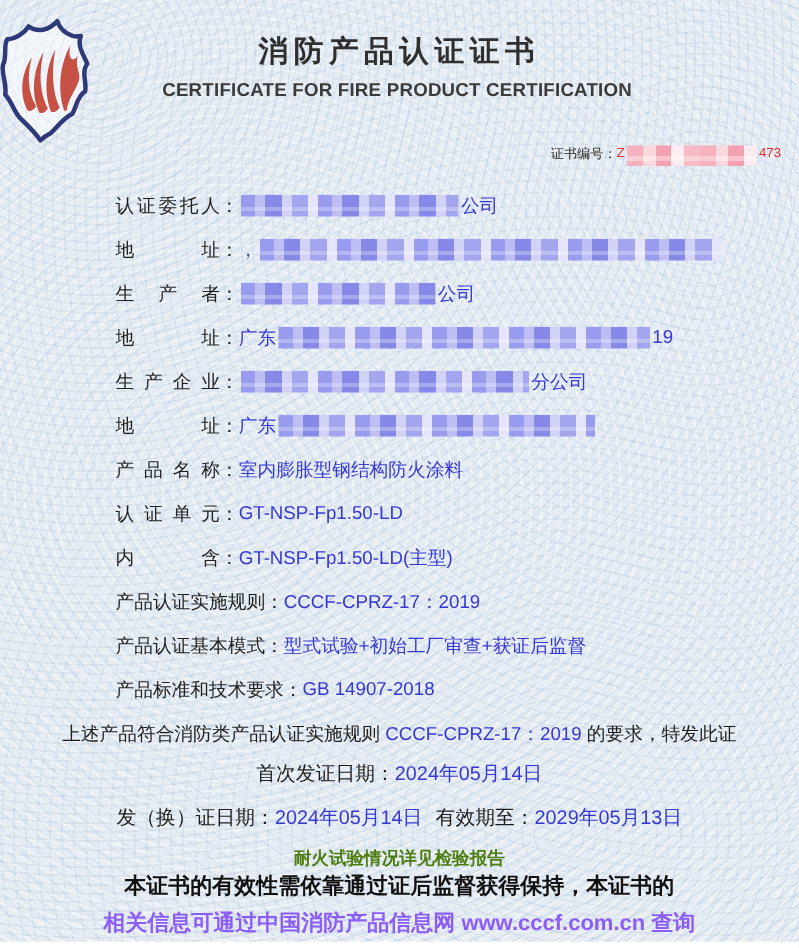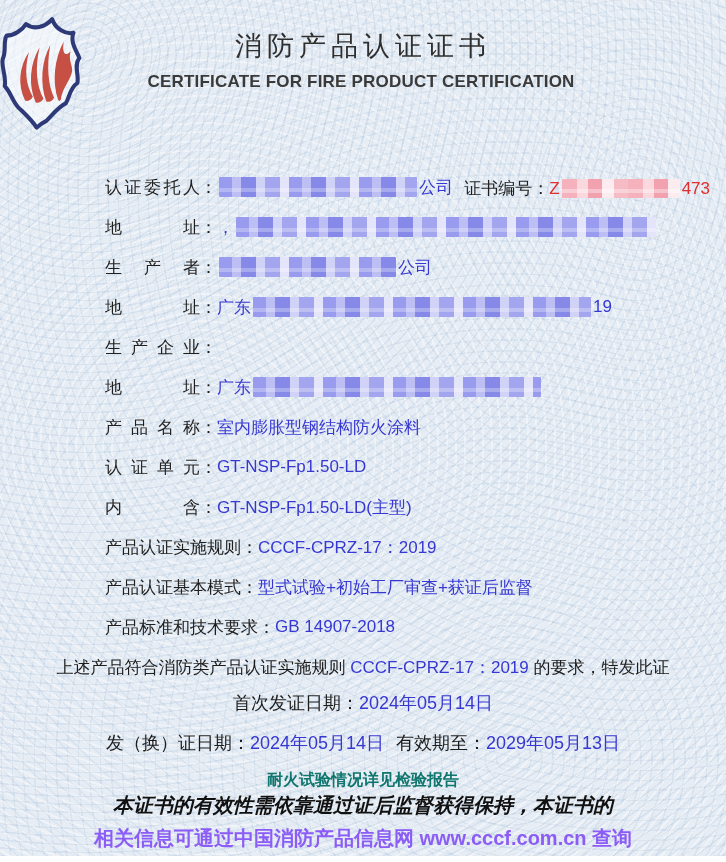--- a/index.html
+++ b/index.html
@@ -16,29 +16,29 @@
       repeating-radial-gradient(circle at 88% 22%, rgba(125,160,200,.11) 0 1.5px, rgba(0,0,0,0) 1.5px 10px),
       repeating-radial-gradient(circle at 28% 52%, rgba(255,255,255,.40) 0 2px,  rgba(0,0,0,0) 2px 9px),
       repeating-radial-gradient(circle at 70% 88%, rgba(125,160,200,.12) 0 1.5px, rgba(0,0,0,0) 1.5px 11px),
       repeating-radial-gradient(circle at 50% 35%, rgba(160,190,220,.10) 0 1px,  rgba(0,0,0,0) 1px 13px),
       #e6edf4;
   }
   .layer{position:absolute;inset:0;z-index:1;}
   .logo{position:absolute;left:-4px;top:10px;width:92px;height:122px;}
   .title{
     position:absolute;left:0;right:0;top:28px;text-align:center;
-    font-size:27px;font-weight:normal;letter-spacing:5px;color:#2f2f2f;
+    font-size:27px;font-weight:bold;letter-spacing:5px;color:#2f2f2f;
   }
   .subtitle{
     position:absolute;left:0;right:4px;top:72px;text-align:center;
     font-size:17px;font-weight:600;letter-spacing:.2px;color:#3a3a3a;
   }
   .certno{
-    position:absolute;top:132px;right:16px;font-size:17px;color:#1f1f1f;
-    display:flex;align-items:center;margin-top:45px;
+    position:absolute;top:132px;right:16px;font-size:12px;color:#1f1f1f;
+    display:flex;
   }
   .red{color:#e12e2e;}
   .blue{color:#3737d2;}
   .fields{position:absolute;left:105px;top:167px;right:8px;}
   .row{height:40px;display:flex;align-items:center;font-size:17px;white-space:nowrap;}
   .lbl{display:inline-flex;justify-content:space-between;width:95px;color:#1f1f1f;flex:none;}
   .lbl.long{width:auto;}
   .colon{color:#1f1f1f;flex:none;}
   .val{display:flex;align-items:center;color:#3737d2;}
   .redact{display:inline-block;height:20px;margin:0 2px;flex:none;border-radius:1px;
@@ -48,22 +48,22 @@
   }
   .redact.pink{height:19px;
     background:
       repeating-linear-gradient(0deg, rgba(255,255,255,0) 0 5px, rgba(255,255,255,.35) 5px 9px, rgba(255,255,255,0) 9px 18px),
       repeating-linear-gradient(90deg,#f5b2bd 0 15px,#fbd8dd 15px 26px,#f2a2af 26px 40px,#fdecef 40px 52px,#f6bcc6 52px 66px);
   }
   .cline{position:absolute;left:0;right:0;text-align:center;white-space:nowrap;color:#1c1c1c;}
   .statement{top:656px;font-size:17px;}
   .first-issue{top:691px;font-size:18px;}
   .reissue{top:731px;font-size:18px;}
-  .fire-note{top:770px;font-size:16px;font-weight:bold;color:#0f766e;}
-  .notice1{top:792px;font-size:20px;font-weight:bold;color:#111;font-style:italic;}
+  .fire-note{top:770px;font-size:16px;font-weight:bold;color:#4d7c0f;}
+  .notice1{top:792px;font-size:20px;font-weight:bold;color:#111;}
   .notice2{top:825px;font-size:20px;font-weight:bold;color:#8b5cf6;}
   .gap{display:inline-block;width:12px;}
   .bottom-strip{position:absolute;left:0;right:0;bottom:0;height:6px;background:#fff;z-index:2;}
 </style>
 </head>
 <body>
 
 <div class="bg"></div>
 
 <div class="layer">
@@ -146,20 +146,25 @@
     </div>
 
     <div class="row">
       <span class="lbl">
           <span>生</span>
           <span>产</span>
           <span>企</span>
           <span>业</span>
         </span>
         <span class="colon">：</span>
+      <span class="val">
+          <span></span>
+          <span class="redact" style="width:262px"></span>
+          <span>分公司</span>
+        </span>
     </div>
 
     <div class="row">
       <span class="lbl">
           <span>地</span>
           <span>址</span>
         </span>
         <span class="colon">：</span>
       <span class="val">
           <span>广东</span>

